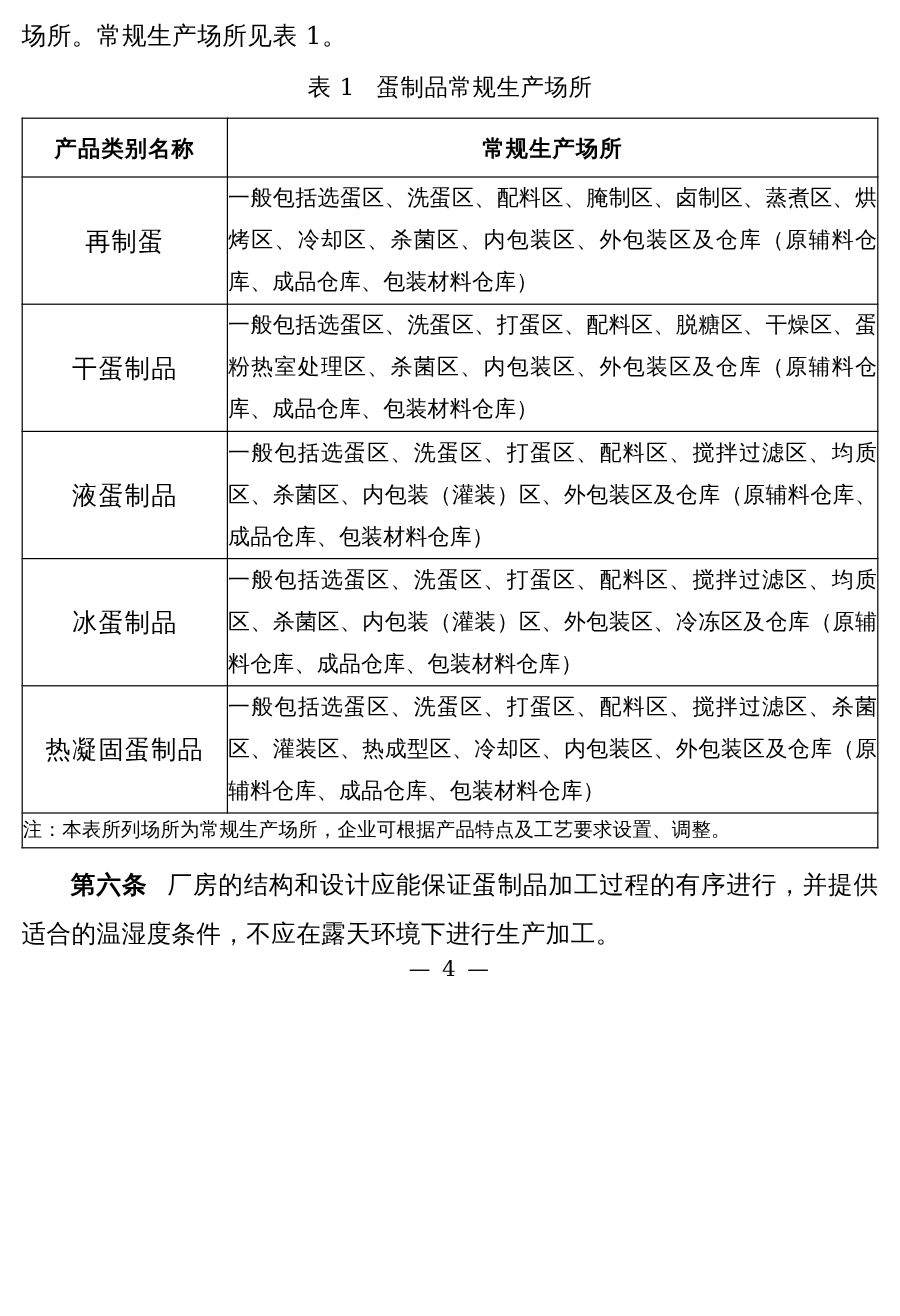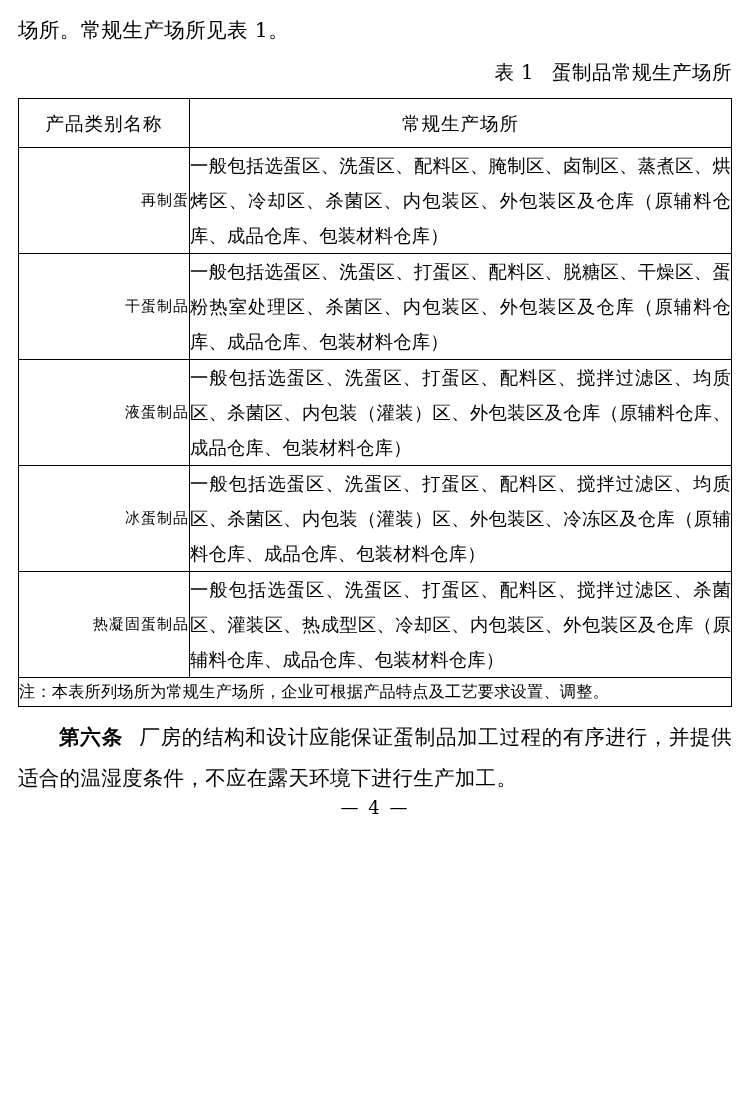--- a/index.html
+++ b/index.html
@@ -26,21 +26,21 @@
     font-size: 20.5px;
     line-height: 40px;
     letter-spacing: 0.4px;
     text-align: justify;
     margin: 0;
   }
   .lead-top {
     margin: 0 0 6px 0;
   }
   .table-title {
-    text-align: right;
+    text-align: center;
     font-size: 19.5px;
     line-height: 34px;
     margin: 4px 0 8px 0;
     letter-spacing: 0.5px;
   }
   .table-title .gap {
     display: inline-block;
     width: 18px;
   }
   table.maintable {
@@ -48,30 +48,30 @@
     margin: 0 auto;
     border-collapse: collapse;
     table-layout: fixed;
   }
   table.maintable td, table.maintable th {
     border: 1px solid #000000;
     padding: 0;
     vertical-align: middle;
   }
   th.hdr {
-    font-weight: normal;
+    font-weight: bold;
     font-size: 18.5px;
     text-align: center;
     height: 48px;
     letter-spacing: 1px;
   }
   th.hdr.col1 { width: 170px; }
   td.cat {
-    text-align: right;
-    font-size: 15px;
+    text-align: center;
+    font-size: 21px;
     letter-spacing: 1px;
     width: 170px;
   }
   td.desc {
     font-size: 18.3px;
     line-height: 35px;
     padding: 9px 11px 9px 11px;
     text-align: justify;
     letter-spacing: 0.2px;
     margin-top: 36px;

